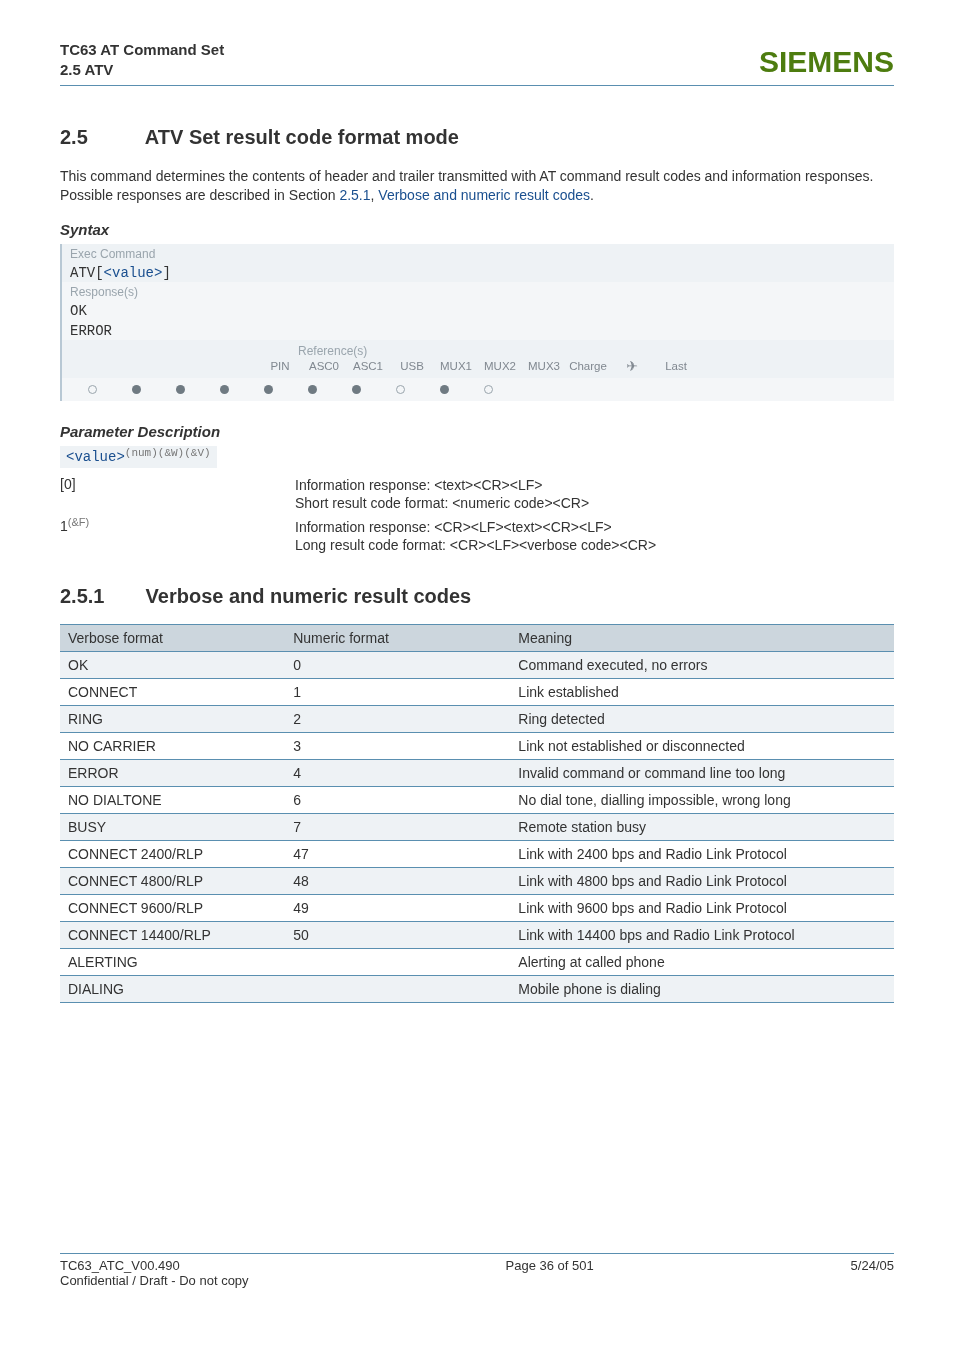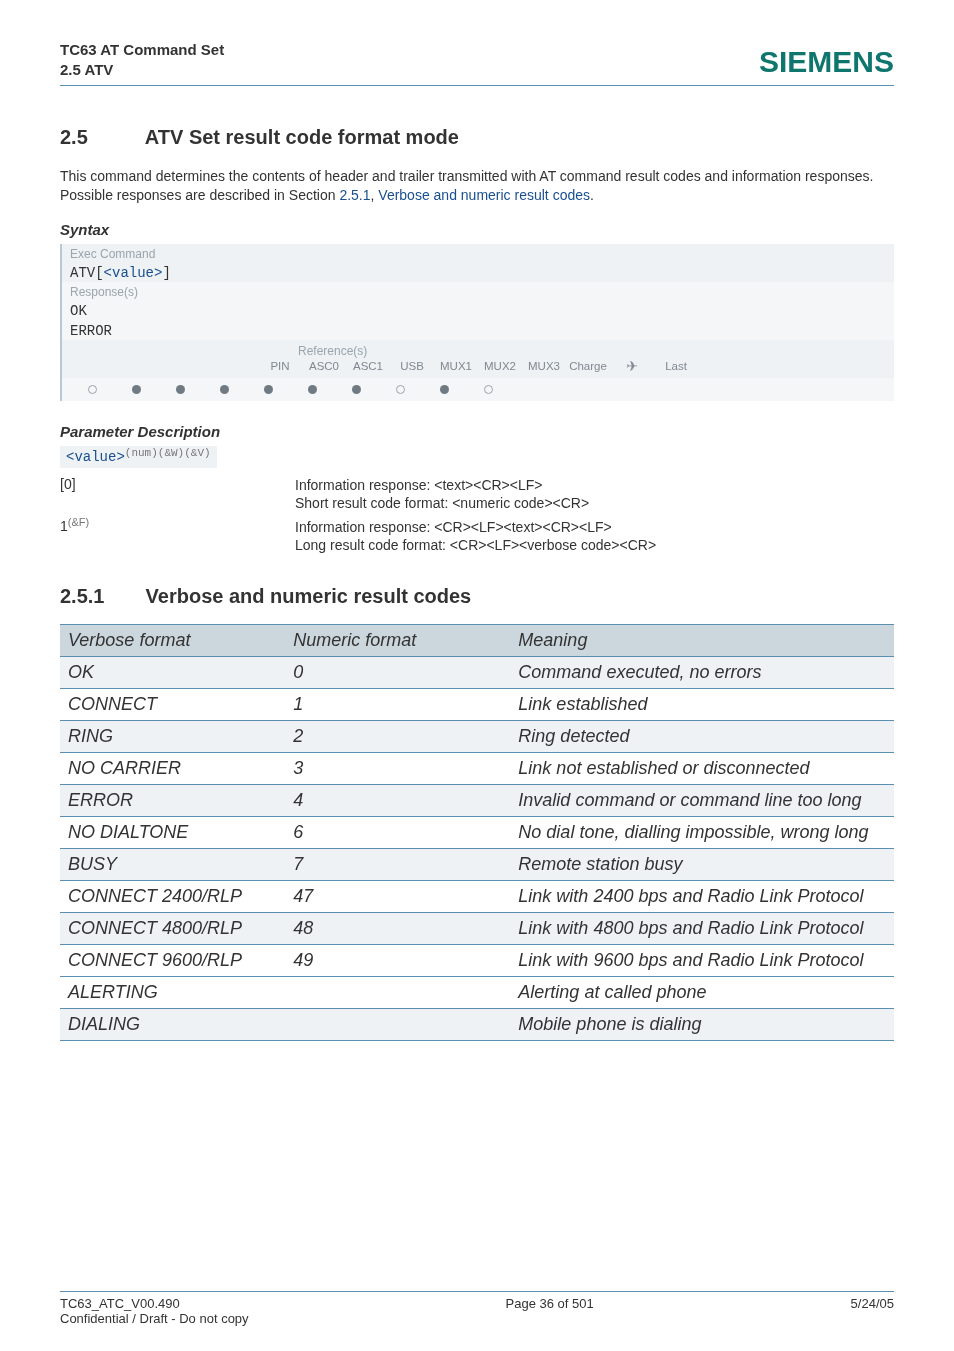--- a/index.html
+++ b/index.html
@@ -23,21 +23,21 @@
   .header-left {
     font-weight: bold;
     font-size: 15px;
     line-height: 1.3;
   }
   .siemens-logo {
     font-family: Arial, sans-serif;
     font-weight: 900;
     font-size: 30px;
     letter-spacing: 0px;
-    color: #0f766e;
+    color: #4d7c0f;
   }
   h2.section-title {
     margin-top: 40px;
     font-size: 20px;
     font-weight: bold;
   }
   h2.subsection-title {
     margin-top: 30px;
     font-size: 20px;
     font-weight: bold;
@@ -120,22 +120,21 @@
   }
   .param-sup { color:#777; font-size:11px; vertical-align: top; position:relative; top:-2px; }
   .param-table { margin-top:8px; }
   .param-row { display:flex; margin-bottom:6px; }
   .param-key { width:235px; }
   .param-desc { flex:1; line-height:1.3; }
   .results-table {
     width:100%;
     border-collapse: collapse;
     margin-top: 14px;
-    font-size: 18px;
-    font-style: italic;
+    font-size: 14px;
   }
   .results-table th {
     text-align:left;
     background:#ccd6dd;
     font-weight: normal;
     padding:5px 8px;
     border-top:1px solid #5a8fb0;
     border-bottom:1px solid #5a8fb0;
   }
   .results-table td {
@@ -297,20 +296,25 @@
         <tr class="alt">
           <td>CONNECT 4800/RLP</td>
           <td>48</td>
           <td>Link with 4800 bps and Radio Link Protocol</td>
         </tr>
         <tr>
           <td>CONNECT 9600/RLP</td>
           <td>49</td>
           <td>Link with 9600 bps and Radio Link Protocol</td>
         </tr>
+        <tr class="alt">
+          <td>CONNECT 14400/RLP</td>
+          <td>50</td>
+          <td>Link with 14400 bps and Radio Link Protocol</td>
+        </tr>
         <tr>
           <td>ALERTING</td>
           <td></td>
           <td>Alerting at called phone</td>
         </tr>
         <tr class="alt">
           <td>DIALING</td>
           <td></td>
           <td>Mobile phone is dialing</td>
         </tr>

